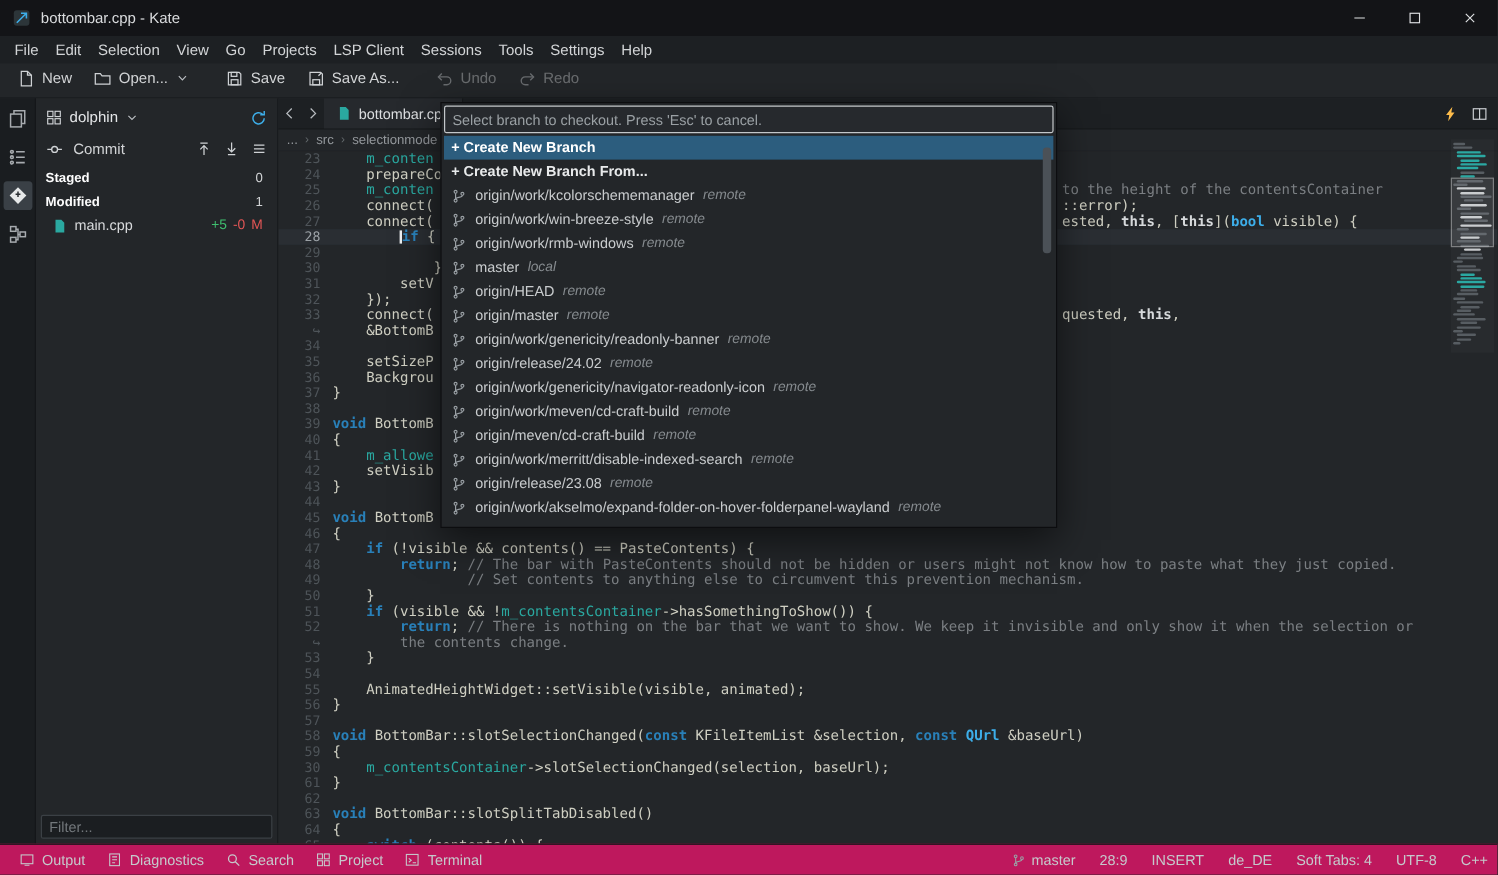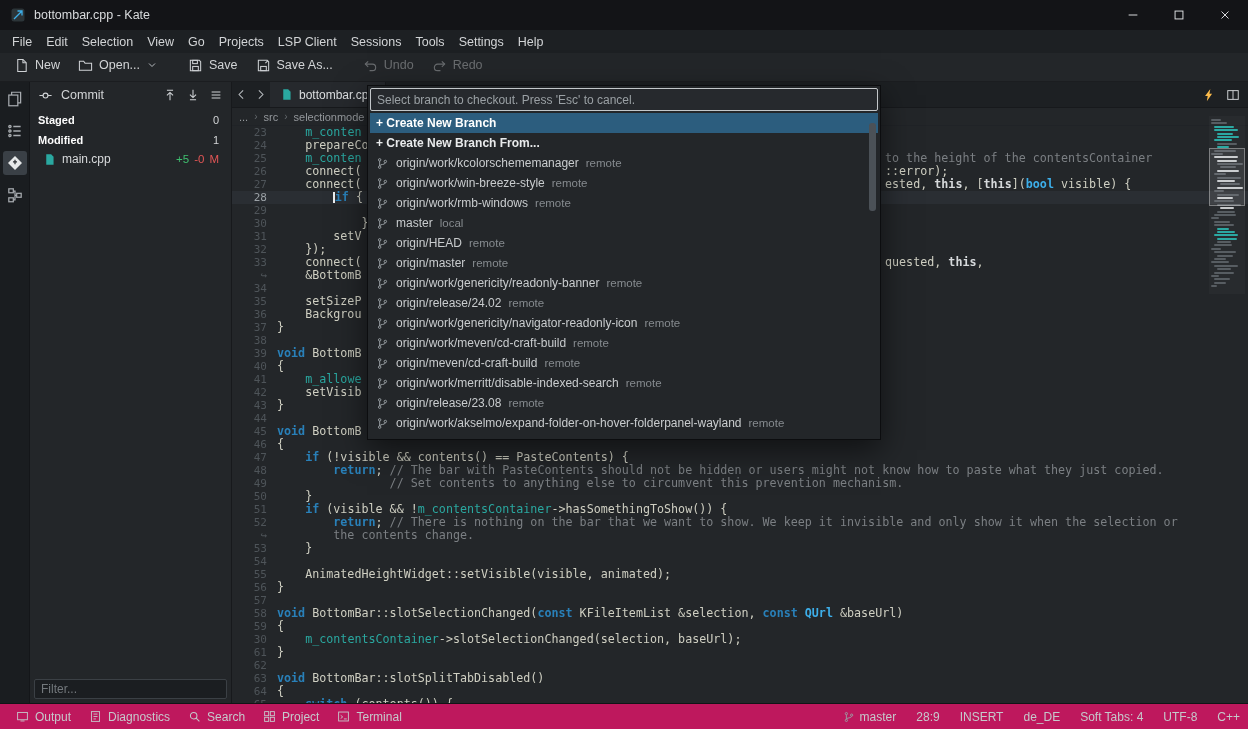--- a/index.html
+++ b/index.html
@@ -81,21 +81,21 @@
   .sbitem{display:flex;align-items:center;gap:5px}
 
   
   .popup{position:absolute;left:367px;top:85px;width:514px;background:#232629;border:1px solid #0c0d0f;box-shadow:0 10px 30px rgba(0,0,0,.55);z-index:20;padding:2px}
   .popupinput{width:100%;height:23px;background:#26292d;border:1px solid #c3c7ca;border-radius:2px;color:#cfd2d5;font-size:12px;padding:0 6px;font-family:inherit}
   .popupinput::placeholder{color:#9aa0a4}
   .popuplist{position:relative;margin-top:2px;height:324px;overflow:hidden}
   .popup-item{height:20px;display:flex;align-items:center;gap:7px;padding:0 6px;font-size:12px;color:#c9ccce}
   .popup-item.action{font-weight:bold;color:#e8eaeb}
   .popup-item.sel{background:#2c5d7e;color:#fff}
-  .popup-item .suffix{color:#868b8f;font-size:11.5px}
+  .popup-item .suffix{font-style:italic;color:#868b8f;font-size:11.5px}
   .popupscroll{position:absolute;top:29px;right:3px;bottom:5px;width:9px}
   .popupscroll .thumb{position:absolute;top:8px;left:1px;width:7px;height:88px;background:#4b5157;border-radius:3px}
 </style>
 </head>
 <body>
 
 <div class="titlebar">
   <span class="ic s16">
     <svg viewBox="0 0 16 16">
         <rect x="1.5" y="1.5" width="13" height="13" rx="2.5" fill="#2c3539"></rect>
@@ -240,20 +240,44 @@
             <rect x="9.5" y="6.5" width="4" height="3.5"></rect>
             <rect x="2.5" y="10.5" width="4" height="3.5"></rect>
             <path d="M6.5 4.5h1.5v3.8h1.5M8 8.3v4h-1.5"></path>
           </g>
         </svg>
       </span>
     </div>
   </div>
 
 <aside class="gitpanel">
+  <div class="gprow projrow">
+    <span class="ic s14">
+        <svg viewBox="0 0 16 16">
+          <g fill="none" stroke="#cfd2d5" stroke-width="1.1">
+            <rect x="2" y="2" width="5" height="5"></rect>
+            <rect x="9" y="2" width="5" height="5"></rect>
+            <rect x="2" y="9" width="5" height="5"></rect>
+            <rect x="9" y="9" width="5" height="5"></rect>
+          </g>
+        </svg>
+      </span>
+    <span class="projname">dolphin</span>
+    <span class="ic s12">
+        <svg viewBox="0 0 16 16">
+          <path d="M4 6l4 4 4-4" fill="none" stroke="#b9bdc1" stroke-width="1.3"></path>
+        </svg>
+      </span>
+    <span class="ic s15 push">
+        <svg viewBox="0 0 16 16">
+          <path d="M13 8a5 5 0 11-1.5-3.5" fill="none" stroke="#3daee9" stroke-width="1.3"></path>
+          <path d="M13 1.5V5h-3.5" fill="none" stroke="#3daee9" stroke-width="1.3"></path>
+        </svg>
+      </span>
+  </div>
   <div class="gprow commitrow">
     <button class="commitbtn">
       <span class="ic s15">
           <svg viewBox="0 0 16 16">
             <g stroke="#cfd2d5" stroke-width="1.2" fill="none">
               <circle cx="8" cy="8" r="2.6"></circle>
               <path d="M1.5 8h4M10.5 8h4"></path>
             </g>
           </svg>
         </span>

